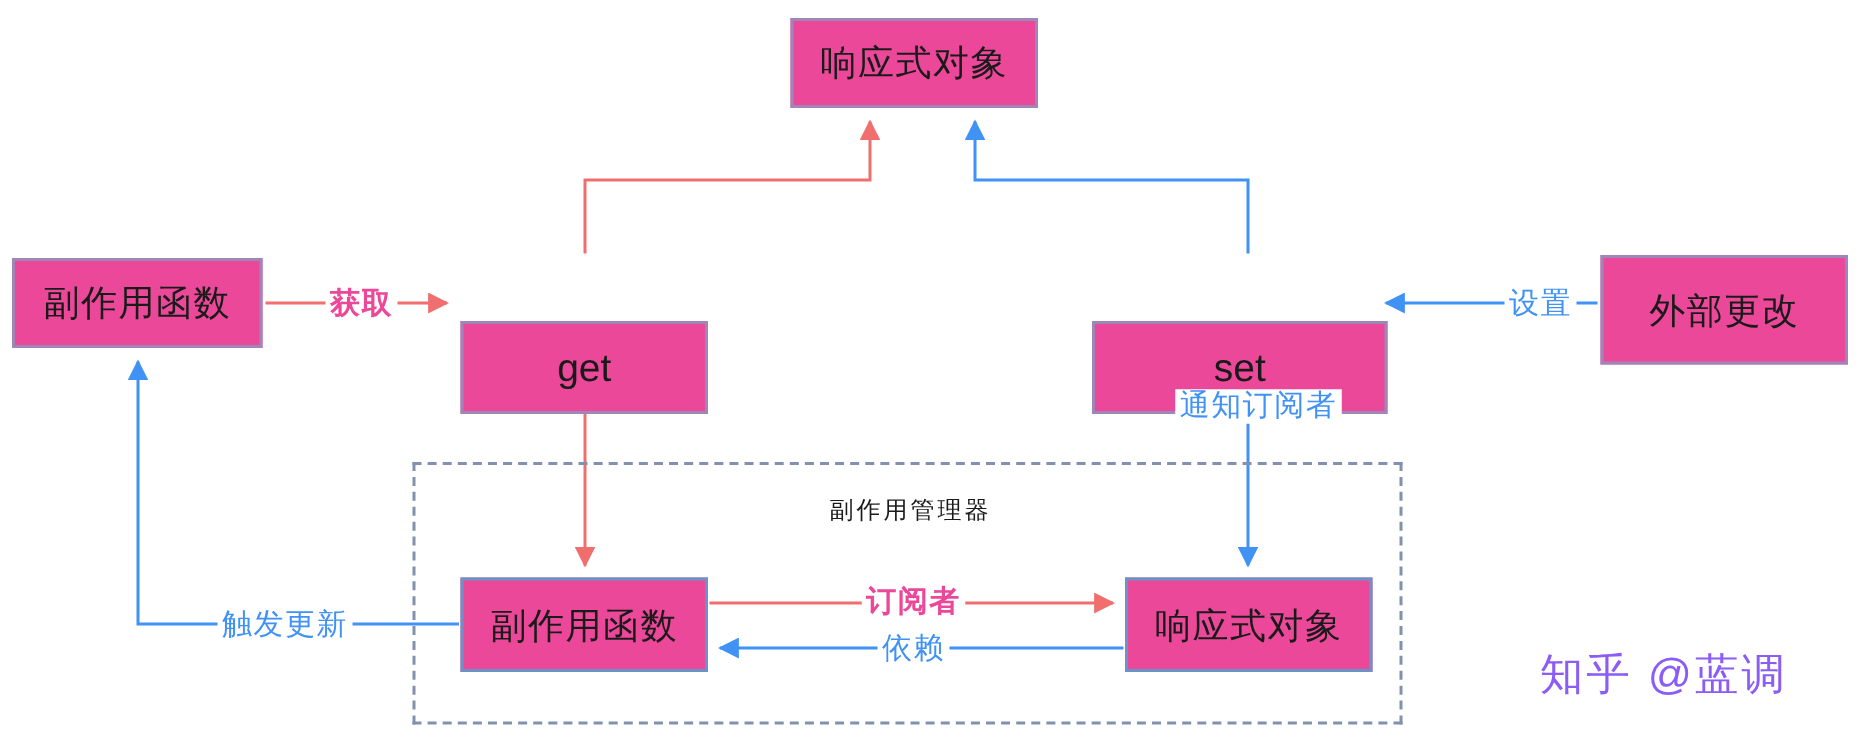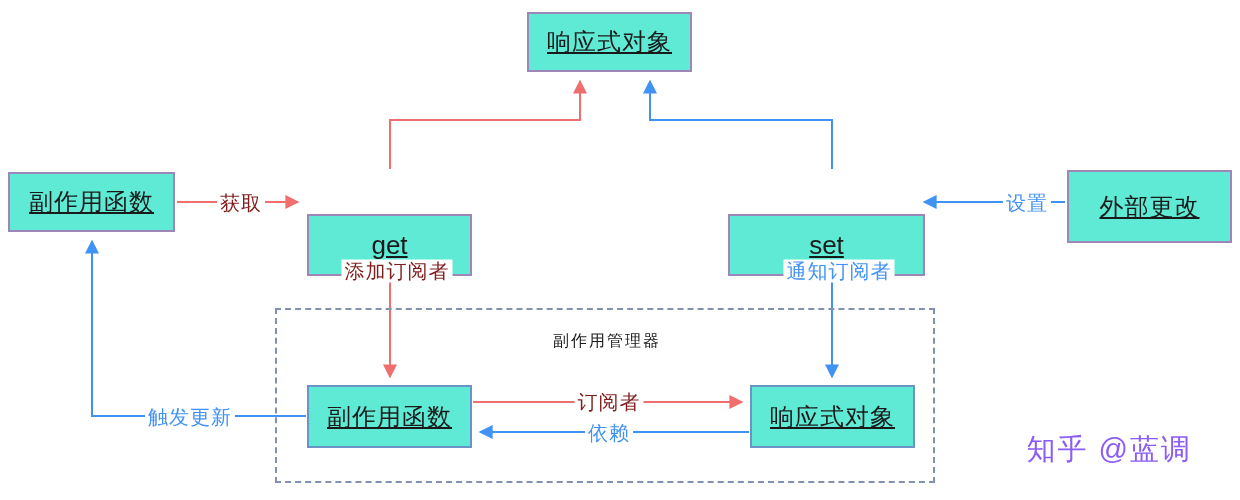--- a/index.html
+++ b/index.html
@@ -6,43 +6,43 @@
   body{
     width:1240px;height:500px;position:relative;overflow:hidden;
     background:#ffffff;
     font-family:"Liberation Sans","DejaVu Sans",sans-serif;
     color:#1a1a1a;
   }
   .stage{position:absolute;inset:0;width:1240px;height:500px;}
   svg.wires{position:absolute;left:0;top:0;width:1240px;height:500px;pointer-events:none;}
 
   .node{
-    position:absolute;box-sizing:border-box;background:#5eead4;
+    position:absolute;box-sizing:border-box;background:#ec4899;
     display:flex;align-items:center;justify-content:center;
-    font-size:24px;letter-spacing:1px;text-decoration:underline;
+    font-size:24px;letter-spacing:1px;
   }
   .purple{border:2px solid #9e87b8;}
   .bluebox{border:2px solid #6b94c6;}
   .latin{font-size:26px;letter-spacing:0;margin-top:44px;}
 
   .dashed-box{
     position:absolute;box-sizing:border-box;
     border:2px dashed #8291ad;background:transparent;
   }
   .manager-title{
     position:absolute;transform:translate(-50%,-50%);
     font-size:16px;letter-spacing:2px;white-space:nowrap;
   }
 
   .edge-label{
     position:absolute;transform:translate(-50%,-50%);
     font-size:20px;background:#ffffff;padding:0 3px;
     white-space:nowrap;letter-spacing:1px;line-height:1.15;
   }
-  .red-t{color:#7f1d1d;}
+  .red-t{color:#ec4899;font-weight:bold;}
   .blue-t{color:#4192f5;}
 
   .watermark{
     position:absolute;right:48px;top:430px;
     font-size:29px;color:#8b5cf6;letter-spacing:2px;white-space:nowrap;
     user-select:none;
   }
 </style>
 </head>
 <body>
@@ -92,21 +92,20 @@
   <div class="node purple" style="left:1067px;top:170px;width:165px;height:73px;">外部更改</div>
 
   <div class="node bluebox" style="left:307px;top:385px;width:165px;height:63px;">副作用函数</div>
 
   <div class="node bluebox" style="left:750px;top:385px;width:165px;height:63px;">响应式对象</div>
 
   <div class="edge-label red-t" style="left:241px;top:203px;">获取</div>
 
   <div class="edge-label blue-t" style="left:991px;top:203px;margin-left:36px;">设置</div>
 
-  <div class="edge-label red-t" style="left:397px;top:271px;">添加订阅者</div>
 
   <div class="edge-label blue-t" style="left:839px;top:271px;">通知订阅者</div>
 
   <div class="edge-label red-t" style="left:609px;top:402px;">订阅者</div>
 
   <div class="edge-label blue-t" style="left:609px;top:433px;">依赖</div>
 
   <div class="edge-label blue-t" style="left:190px;top:417px;">触发更新</div>
 
   <div class="watermark">知乎 @蓝调</div>

